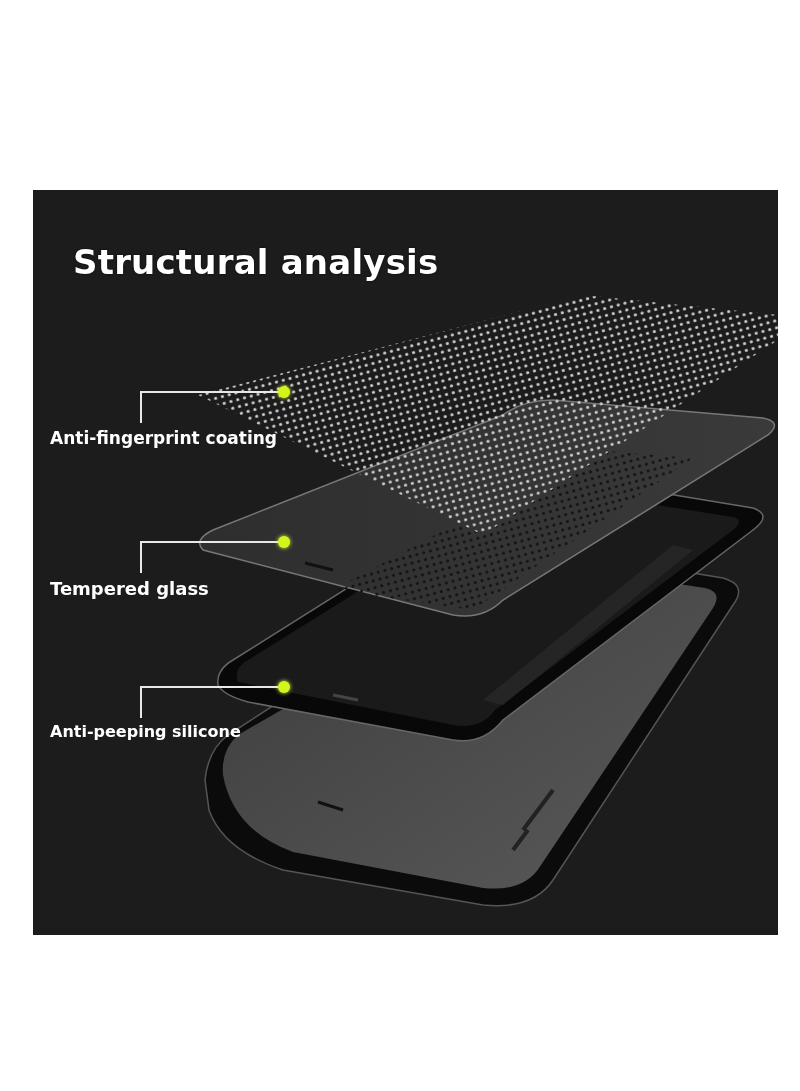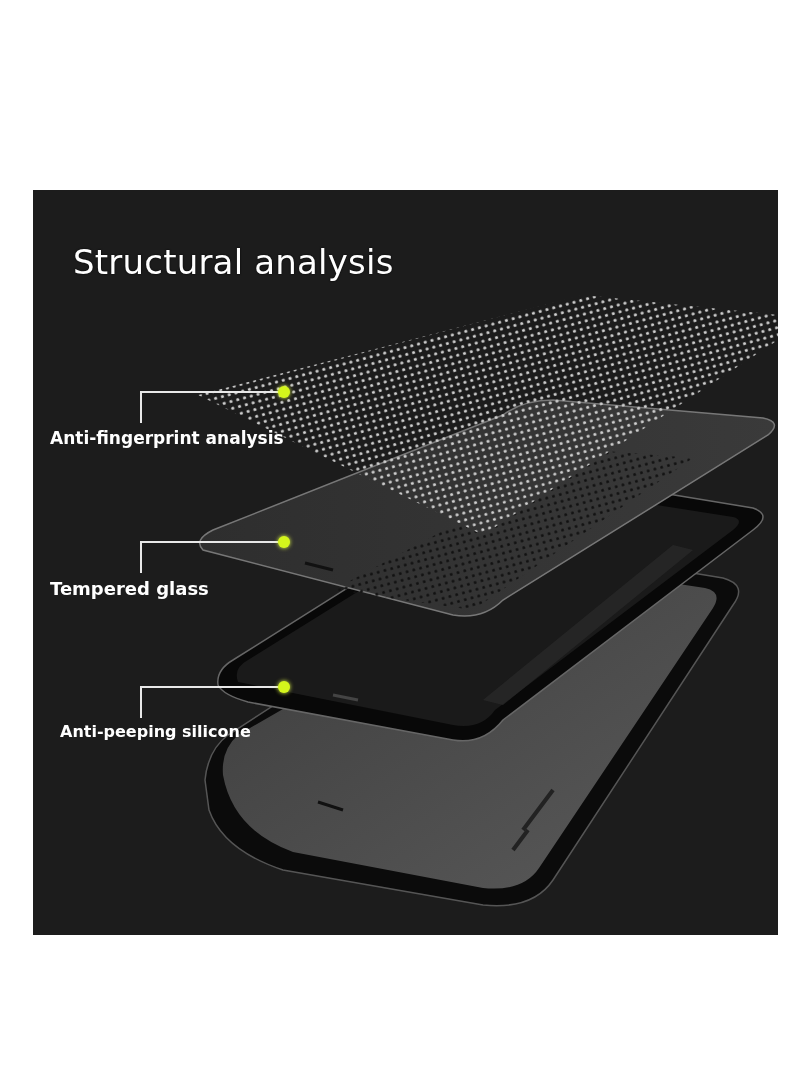--- a/index.html
+++ b/index.html
@@ -1,19 +1,19 @@
 <!DOCTYPE html>
 <html><head>
 <meta charset="utf-8">
 <style>
   html, body { margin: 0; padding: 0; background: #ffffff; }
   body { width: 800px; height: 1091px; position: relative; overflow: hidden; font-family: "DejaVu Sans", "Liberation Sans", sans-serif; }
   .panel { position: absolute; left: 33px; top: 190px; width: 745px; height: 745px; background: #1c1c1c; overflow: hidden; }
   .panel svg.art { position: absolute; left: 0; top: 0; }
-  .title { position: absolute; left: 40px; top: 52px; color: #ffffff; font-weight: normal; font-size: 34px; letter-spacing: 0.2px; text-shadow: 0 0 2px #000; text-align: center; }
+  .title { position: absolute; left: 40px; top: 52px; color: #ffffff; font-weight: bold; font-size: 34px; letter-spacing: 0.2px; text-shadow: 0 0 2px #000; text-align: center; }
   .label { position: absolute; color: #ffffff; font-weight: bold; font-size: 17px; white-space: nowrap; }
   .callout-line { position: absolute; border-left: 2px solid #e8e8e8; border-top: 2px solid #e8e8e8; }
   .dot { position: absolute; width: 12px; height: 12px; border-radius: 50%; background: #d4f51c; box-shadow: 0 0 4px #e6ff4a; }
 </style>
 </head>
 <body>
 
 <div class="panel">
   <svg class="art" width="745" height="745" viewBox="0 0 745 745">
     <defs>
@@ -56,22 +56,22 @@
 
     <g>
       <path d="M 165 205 L 450 345 L 745 150 L 745 125 L 550 105 Z" fill="url(#meshLight)"></path>
     </g>
   </svg>
 
   <div class="title">Structural analysis</div>
 
   <div class="callout-line" style="left:107px; top:201px; width:145px; height:30px;"></div>
   <div class="dot" style="left:245px; top:196px;"></div>
-  <div class="label" style="left:17px; top:238px;">Anti-fingerprint analysis</div>
+  <div class="label" style="left:17px; top:238px;">Anti-fingerprint coating</div>
 
   <div class="callout-line" style="left:107px; top:351px; width:145px; height:30px;"></div>
   <div class="dot" style="left:245px; top:346px;"></div>
   <div class="label" style="left:17px; top:388px; font-size:18px;">Tempered glass</div>
 
   <div class="callout-line" style="left:107px; top:496px; width:145px; height:30px;"></div>
   <div class="dot" style="left:245px; top:491px;"></div>
-  <div class="label" style="left:27px; top:532px; font-size:16px;">Anti-peeping silicone</div>
+  <div class="label" style="left:17px; top:532px; font-size:16px;">Anti-peeping silicone</div>
 </div>
 
 </body></html>

